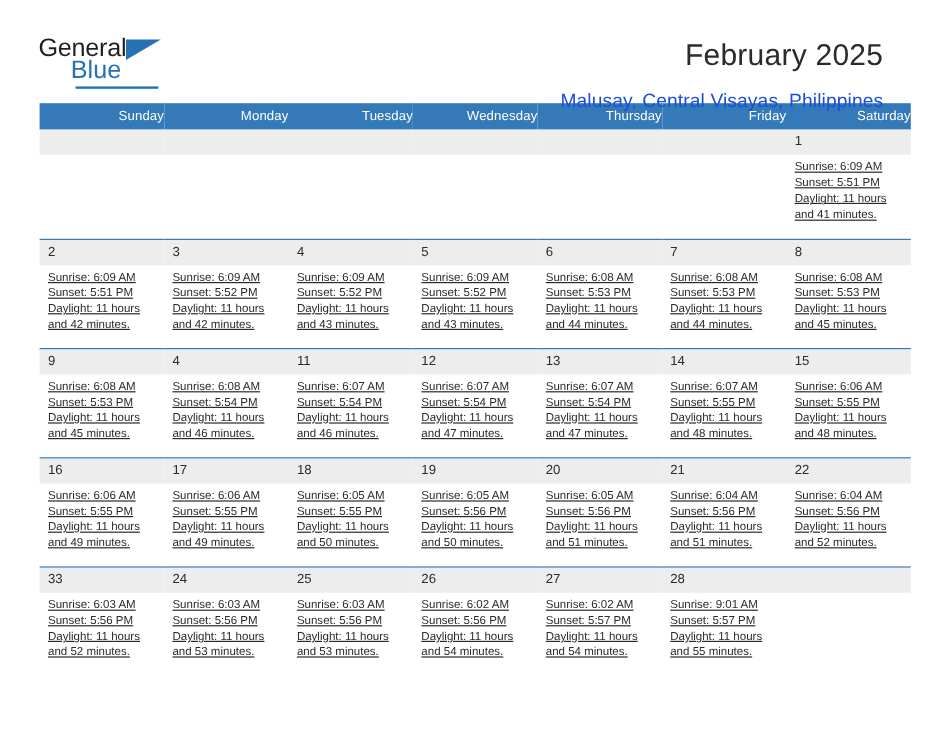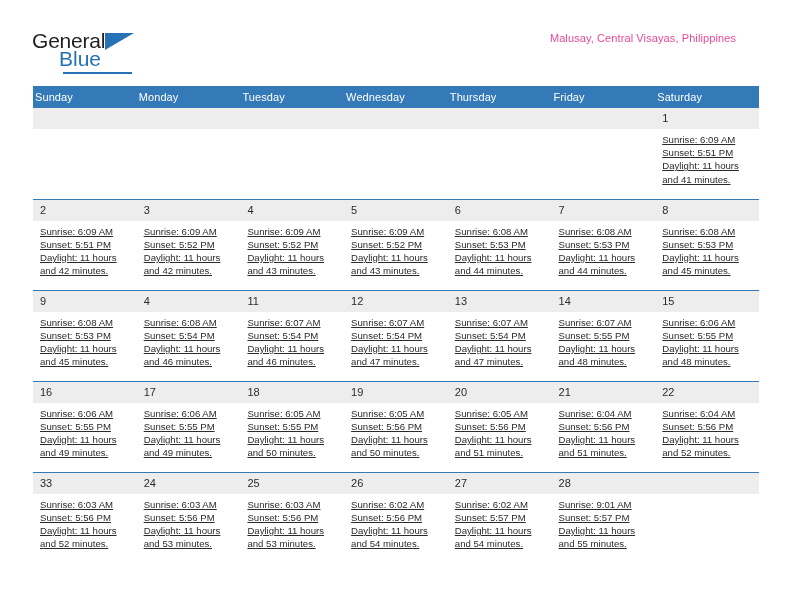--- a/index.html
+++ b/index.html
@@ -70,39 +70,39 @@
     padding-top: 2px;
   }
   .cal-title {
     font-size: 25px;
     color: #2b2b2b;
     font-weight: normal;
     letter-spacing: 0.2px;
     line-height: 1.15;
   }
   .cal-sub {
-    font-size: 11px;
-    color: #ec4899;
-    margin-top: 0;
+    font-size: 16px;
+    color: #1d4ed8;
+    margin-top: 15px;
     letter-spacing: 0.1px;
   }
 
   
   .calendar {
     margin: 12px 33px 0 33px;
     width: 726px;
     border-collapse: collapse;
     table-layout: fixed;
   }
   .calendar th {
     background: #3479b8;
     color: #ffffff;
     font-size: 11px;
     font-weight: normal;
-    text-align: left;
+    text-align: right;
     padding: 5px 0 5px 2px;
     height: 21px;
     letter-spacing: 0.1px;
   }
   .calendar td {
     vertical-align: top;
     padding: 0;
     border-top: 1px solid #3479b8;
     height: 91px;
     width: 103.7px;
@@ -144,20 +144,21 @@
   <div class="top">
 
     <div class="logo">
       <span class="logo-general">General</span>
       <span class="logo-tri"></span>
       <span class="logo-blue">Blue</span>
       <span class="logo-underline"></span>
     </div>
 
     <div class="titles">
+      <div class="cal-title">February 2025</div>
       <div class="cal-sub">Malusay, Central Visayas, Philippines</div>
     </div>
 
   </div>
 
   <table class="calendar">
     <thead>
       <tr id="weekday-row">
           <th>Sunday</th>
           <th>Monday</th>

